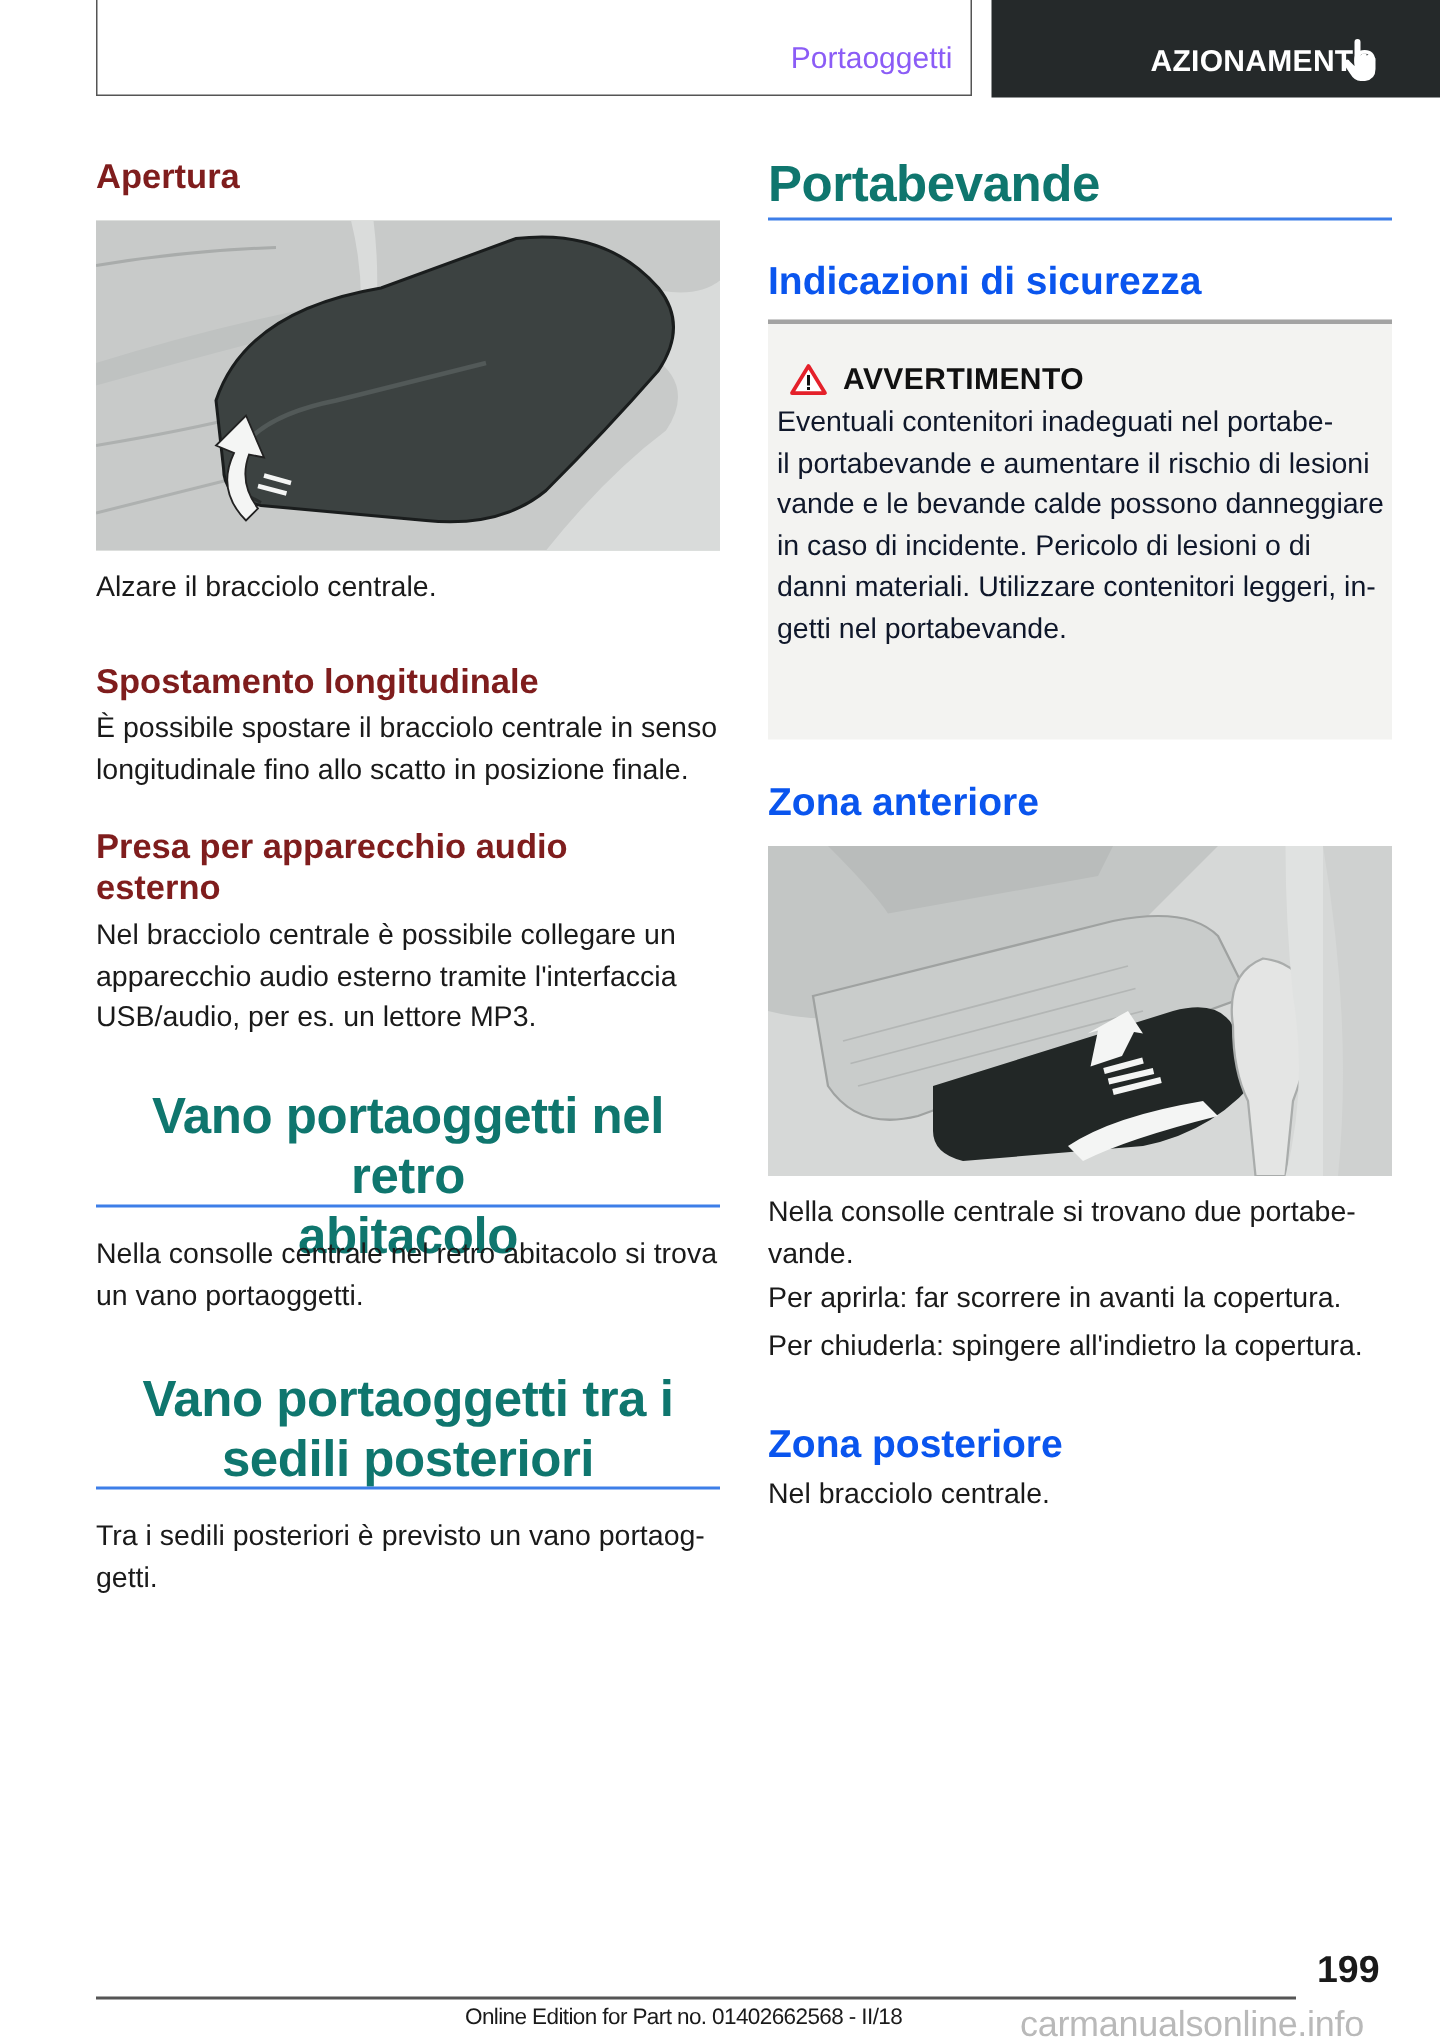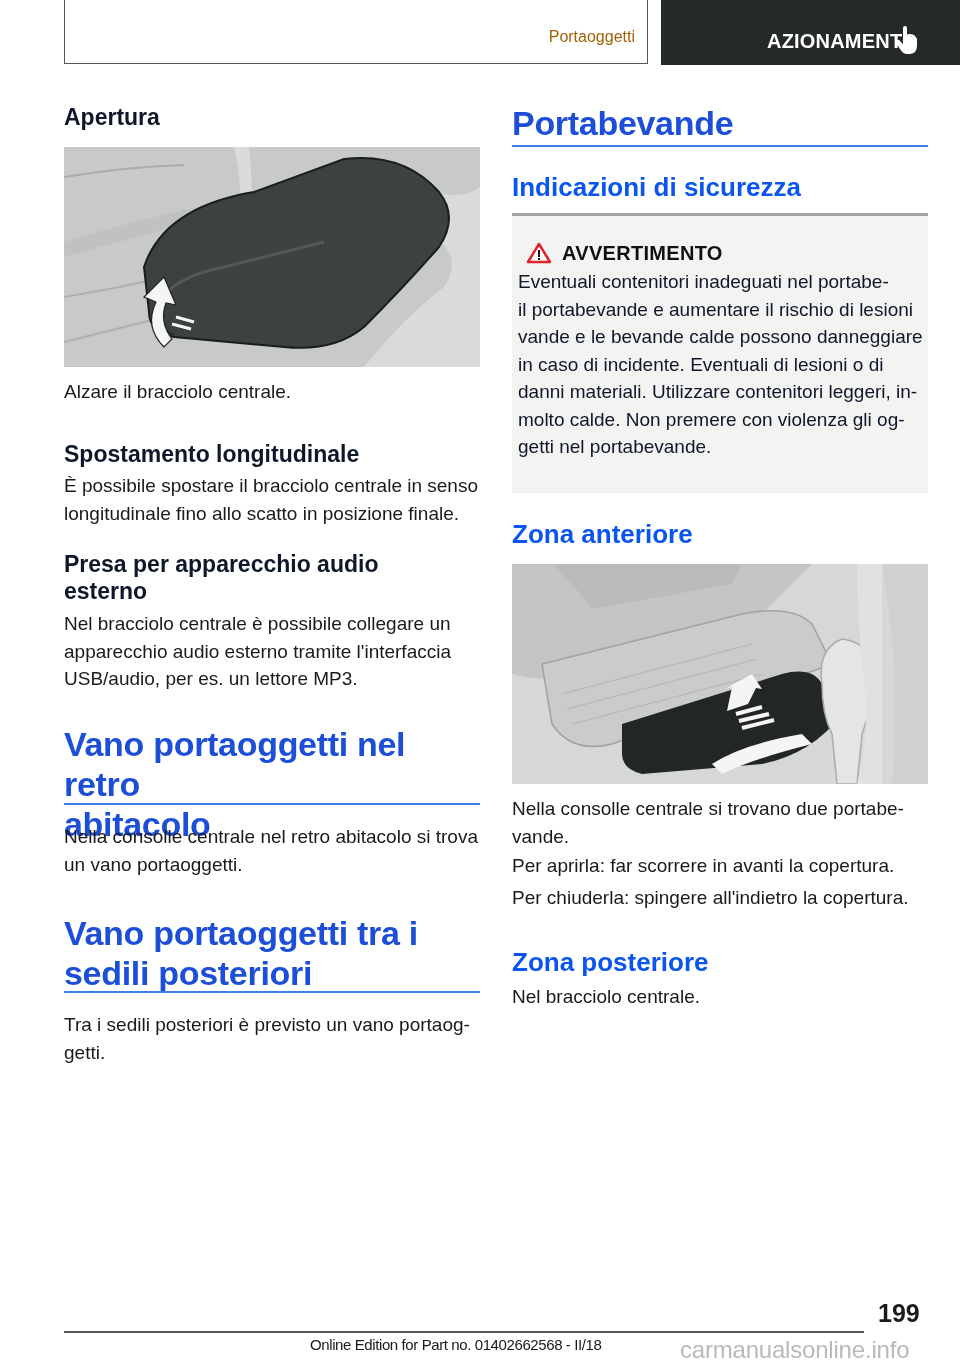--- a/index.html
+++ b/index.html
@@ -6,37 +6,37 @@
   body {
     width: 960px; height: 1362px; position: relative; overflow: hidden;
     background: #ffffff; color: #1a1a1a;
     font-family: "Liberation Sans", "DejaVu Sans", sans-serif;
   }
   .header-box {
     position: absolute; left: 64px; top: -2px; width: 584px; height: 66px;
     border: 1.5px solid #555; border-top: none; box-sizing: border-box;
   }
   .header-section {
-    position: absolute; right: 12px; top: 30px; font-size: 16px; color: #a16207;
+    position: absolute; right: 12px; top: 30px; font-size: 20px; color: #8b5cf6;
   }
   .header-tab {
     position: absolute; left: 661px; top: 0; width: 299px; height: 65px;
     background: #25292a; color: #fff;
   }
   .header-tab .label {
     position: absolute; left: 63px; top: 30px; font-size: 20px; font-weight: bold; letter-spacing: 0.2px; margin-left: 43px;
   }
   .header-tab .hand { position: absolute; left: 235px; top: 26px; width: 22px; height: 28px; }
 
   .col { position: absolute; top: 0; width: 416px; }
   .col-left { left: 64px; }
   .col-right { left: 512px; }
 
-  .h3-light { color: #0f172a; font-weight: bold; font-size: 23px; line-height: 27px; margin: 0; }
-  .h1 { color: #1d4ed8; font-weight: bold; font-size: 34px; line-height: 40px; margin: 0; letter-spacing: -0.3px; }
+  .h3-light { color: #7f1d1d; font-weight: bold; font-size: 23px; line-height: 27px; margin: 0; }
+  .h1 { color: #0f766e; font-weight: bold; font-size: 34px; line-height: 40px; margin: 0; letter-spacing: -0.3px; text-align: center; }
   .h2 { color: #0a55ee; font-weight: bold; font-size: 26px; line-height: 30px; margin: 0; }
   .h3 { color: #0a55ee; font-weight: bold; font-size: 26px; line-height: 30px; margin: 0; }
   .rule { height: 2px; background: #3d7ee8; }
   .p { font-size: 19px; line-height: 27.5px; margin: 0; color: #1a1a1a; }
 
   .img-box { position: absolute; overflow: hidden; background: #c9cbca; }
 
   .warning {
     position: absolute; left: 512px; top: 213px; width: 416px; height: 280px;
     background: #f3f3f1; border-top: 3px solid #a3a3a3; box-sizing: border-box;
@@ -152,23 +152,22 @@
   <svg class="tri" viewBox="0 0 26 22">
     <path d="M13 2 L24 20 H2 Z" fill="#ffffff" stroke="#e4202a" stroke-width="2.5" stroke-linejoin="round"></path>
     <rect x="12" y="8" width="2" height="7" fill="#111"></rect>
     <rect x="12" y="16" width="2" height="2" fill="#111"></rect>
   </svg>
   <span class="title">AVVERTIMENTO</span>
   <div class="body">
     <div>Eventuali contenitori inadeguati nel portabe-</div>
     <div>il portabevande e aumentare il rischio di lesioni</div>
     <div>vande e le bevande calde possono danneggiare</div>
-    <div>in caso di incidente. Eventuali di lesioni o di</div>
+    <div>in caso di incidente. Pericolo di lesioni o di</div>
     <div>danni materiali. Utilizzare contenitori leggeri, in-</div>
-    <div>molto calde. Non premere con violenza gli og-</div>
     <div>getti nel portabevande.</div>
   </div>
 </div>
 
 <div class="page-num">199</div>
 <div class="footer-rule"></div>
 <div class="footer-text">Online Edition for Part no. 01402662568 - II/18</div>
 <div class="watermark">carmanualsonline.info</div>
 
 </body></html>

